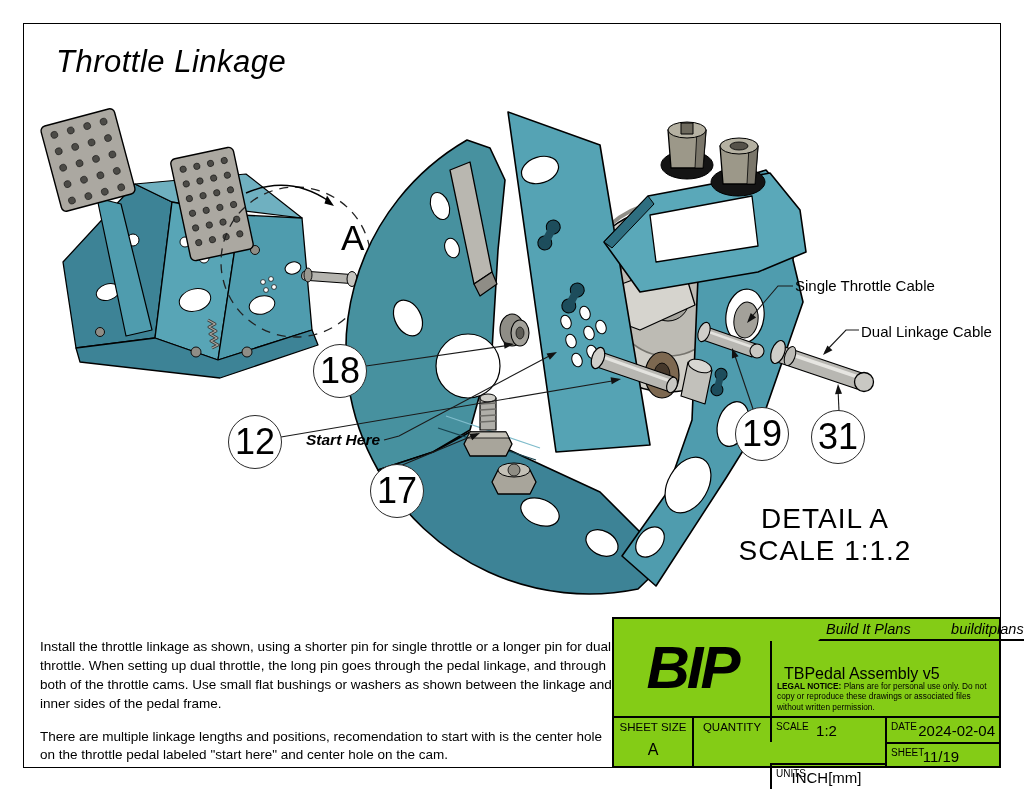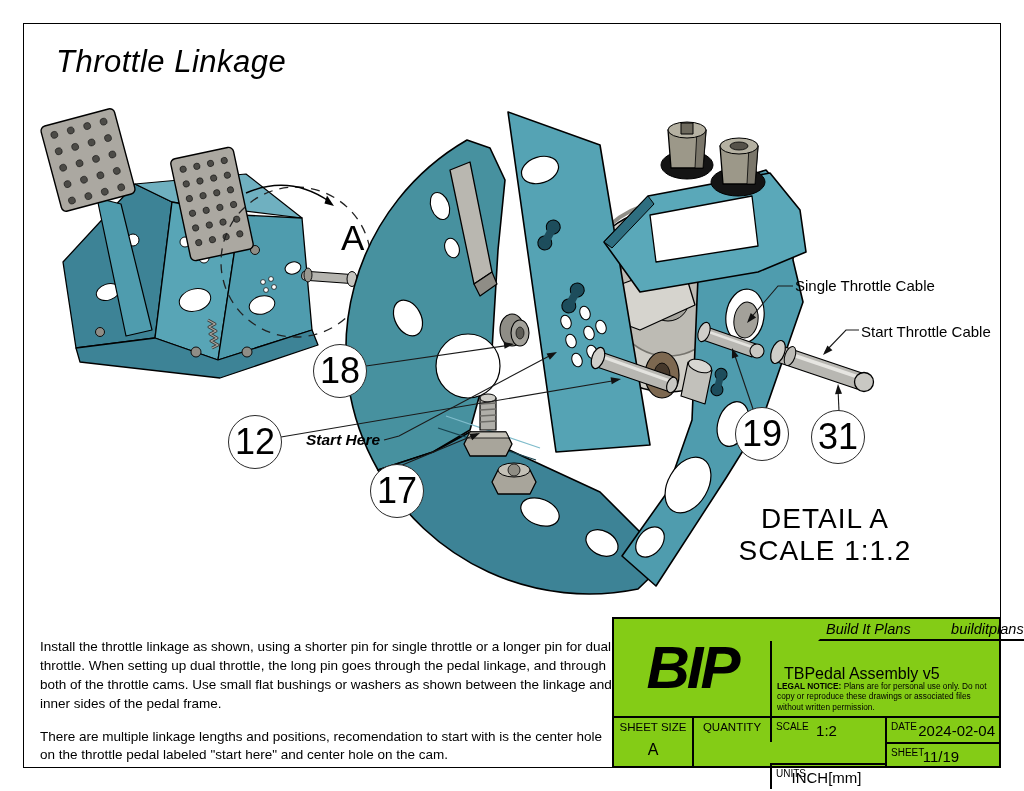--- a/index.html
+++ b/index.html
@@ -338,21 +338,21 @@
   </div>
   <div class="balloon" style="left:735px;top:407px;">
     <span>19</span>
   </div>
   <div class="balloon" style="left:811px;top:410px;">
     <span>31</span>
   </div>
 
   <div class="start-here">Start Here</div>
   <div class="lbl" style="left:795px;top:277px;">Single Throttle Cable</div>
-  <div class="lbl" style="left:861px;top:323px;">Start Throttle Cable</div>
+  <div class="lbl" style="left:861px;top:323px;">Dual Linkage Cable</div>
 
   <div class="detail-caption">
     <div class="l1">DETAIL A</div>
     <div class="l2">SCALE 1:1.2</div>
   </div>
 
   <div class="notes">
     <p>Install the throttle linkage as shown, using a shorter pin for single throttle or a longer pin for dual throttle. When setting up dual throttle, the long pin goes through the pedal linkage, and through both of the throttle cams. Use small flat bushings or washers as shown between the linkage and inner sides of the pedal frame.</p>
     <p>There are multiple linkage lengths and positions, recomendation to start with is the center hole on the throttle pedal labeled "start here" and center hole on the cam.</p>
   </div>

